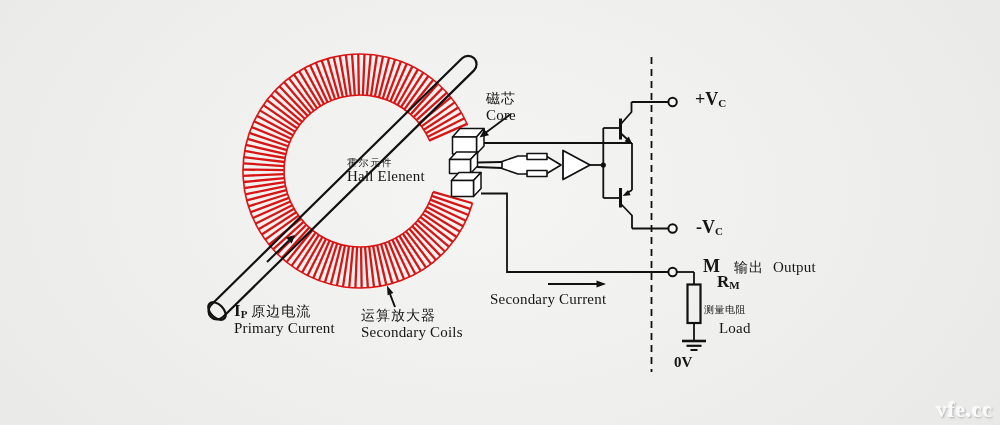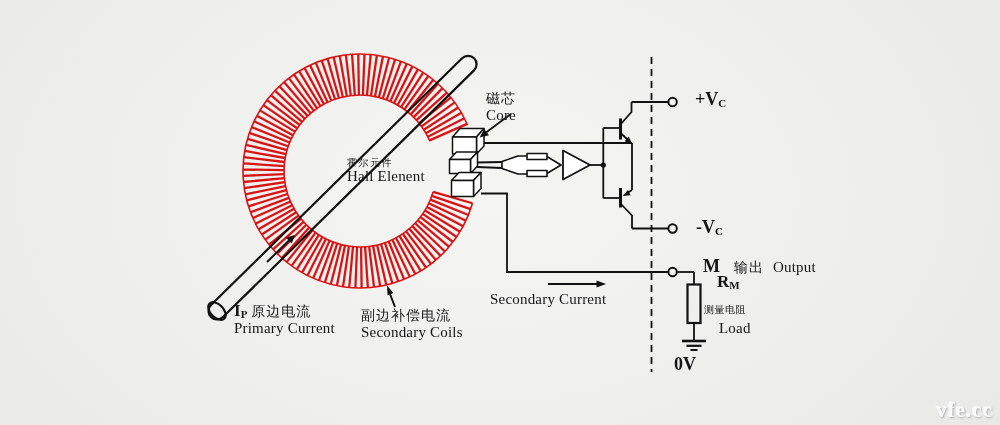--- a/index.html
+++ b/index.html
@@ -268,33 +268,33 @@
     <span class="zh" style="margin-left:10px;">输出</span>
     <span class="en" style="margin-left:5px;">Output</span>
   </div>
 
   <div class="lbl sym" style="left:717px; top:272px;">
     <span>R</span><span class="sub">M</span>
   </div>
   <div class="lbl zh-sm" style="left:704px; top:304px;">测量电阻</div>
   <div class="lbl en" style="left:719px; top:320px;">Load</div>
 
-  <div class="lbl ctr" style="left:674px; top:354px; width:42px; font-size:18px; font-weight:bold;">0V</div>
+  <div class="lbl ctr" style="left:674px; top:354px; width:42px; font-size:15px; font-weight:bold;">0V</div>
 
   <div class="lbl ctr" style="left:490px; top:291px; width:165px;">
     <div class="en">Secondary Current</div>
   </div>
 
   <div class="lbl ctr" style="left:234px; top:301px; width:102px;">
     <div>
       <span class="sym">I</span><span class="sub">P</span>
       <span class="zh" style="">原边电流</span>
     </div>
     <div class="en">Primary Current</div>
   </div>
 
   <div class="lbl ctr" style="left:361px; top:308px; width:136px;">
-    <div class="zh">副边补偿电流</div>
+    <div class="zh">运算放大器</div>
     <div class="en">Secondary Coils</div>
   </div>
 
   <div class="watermark">vfe.cc</div>
 </div>
 
 </body></html>

